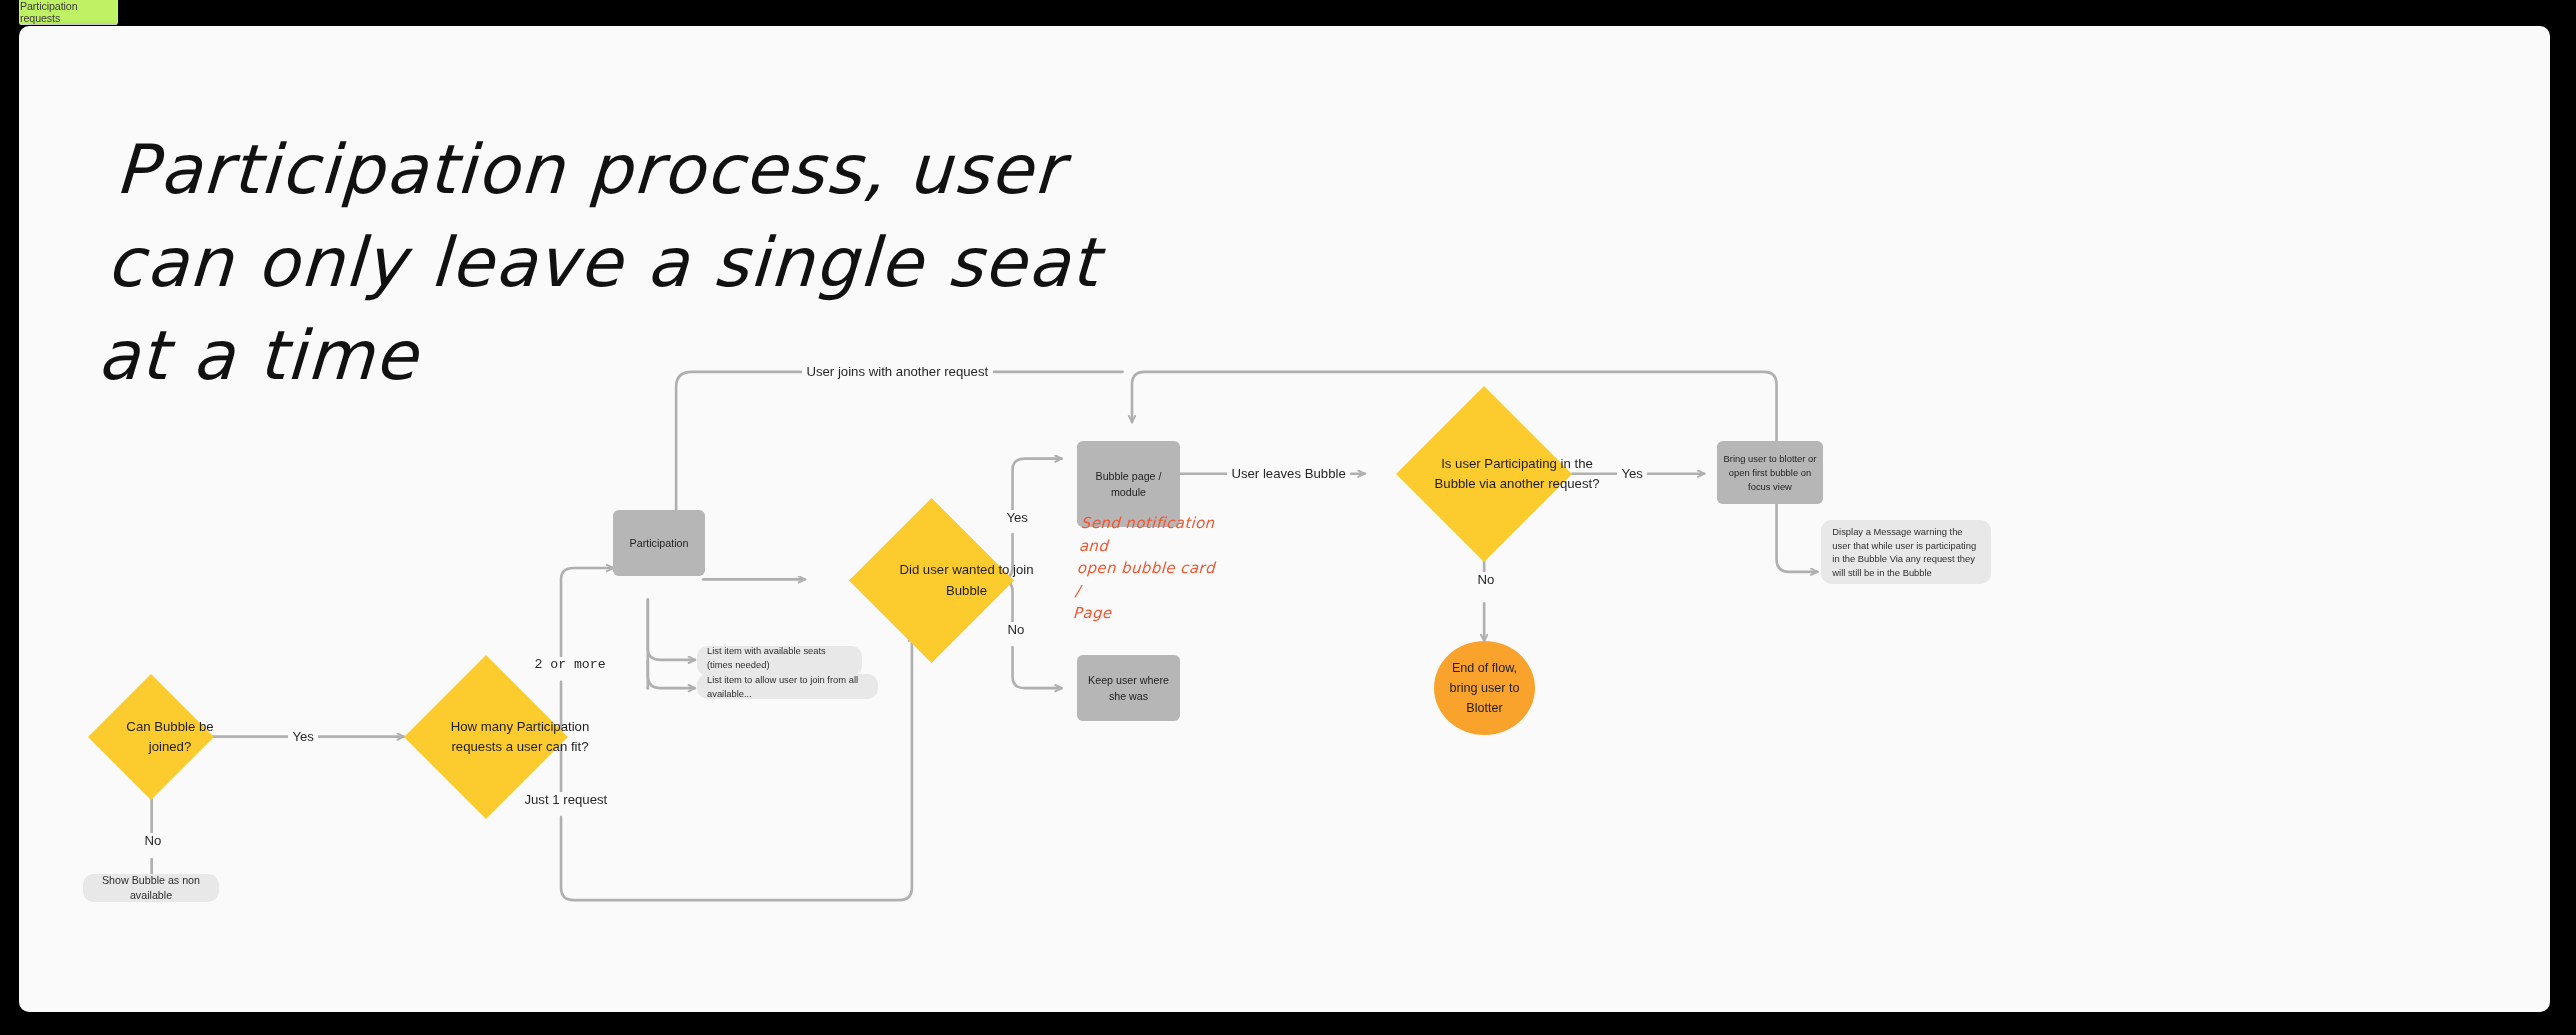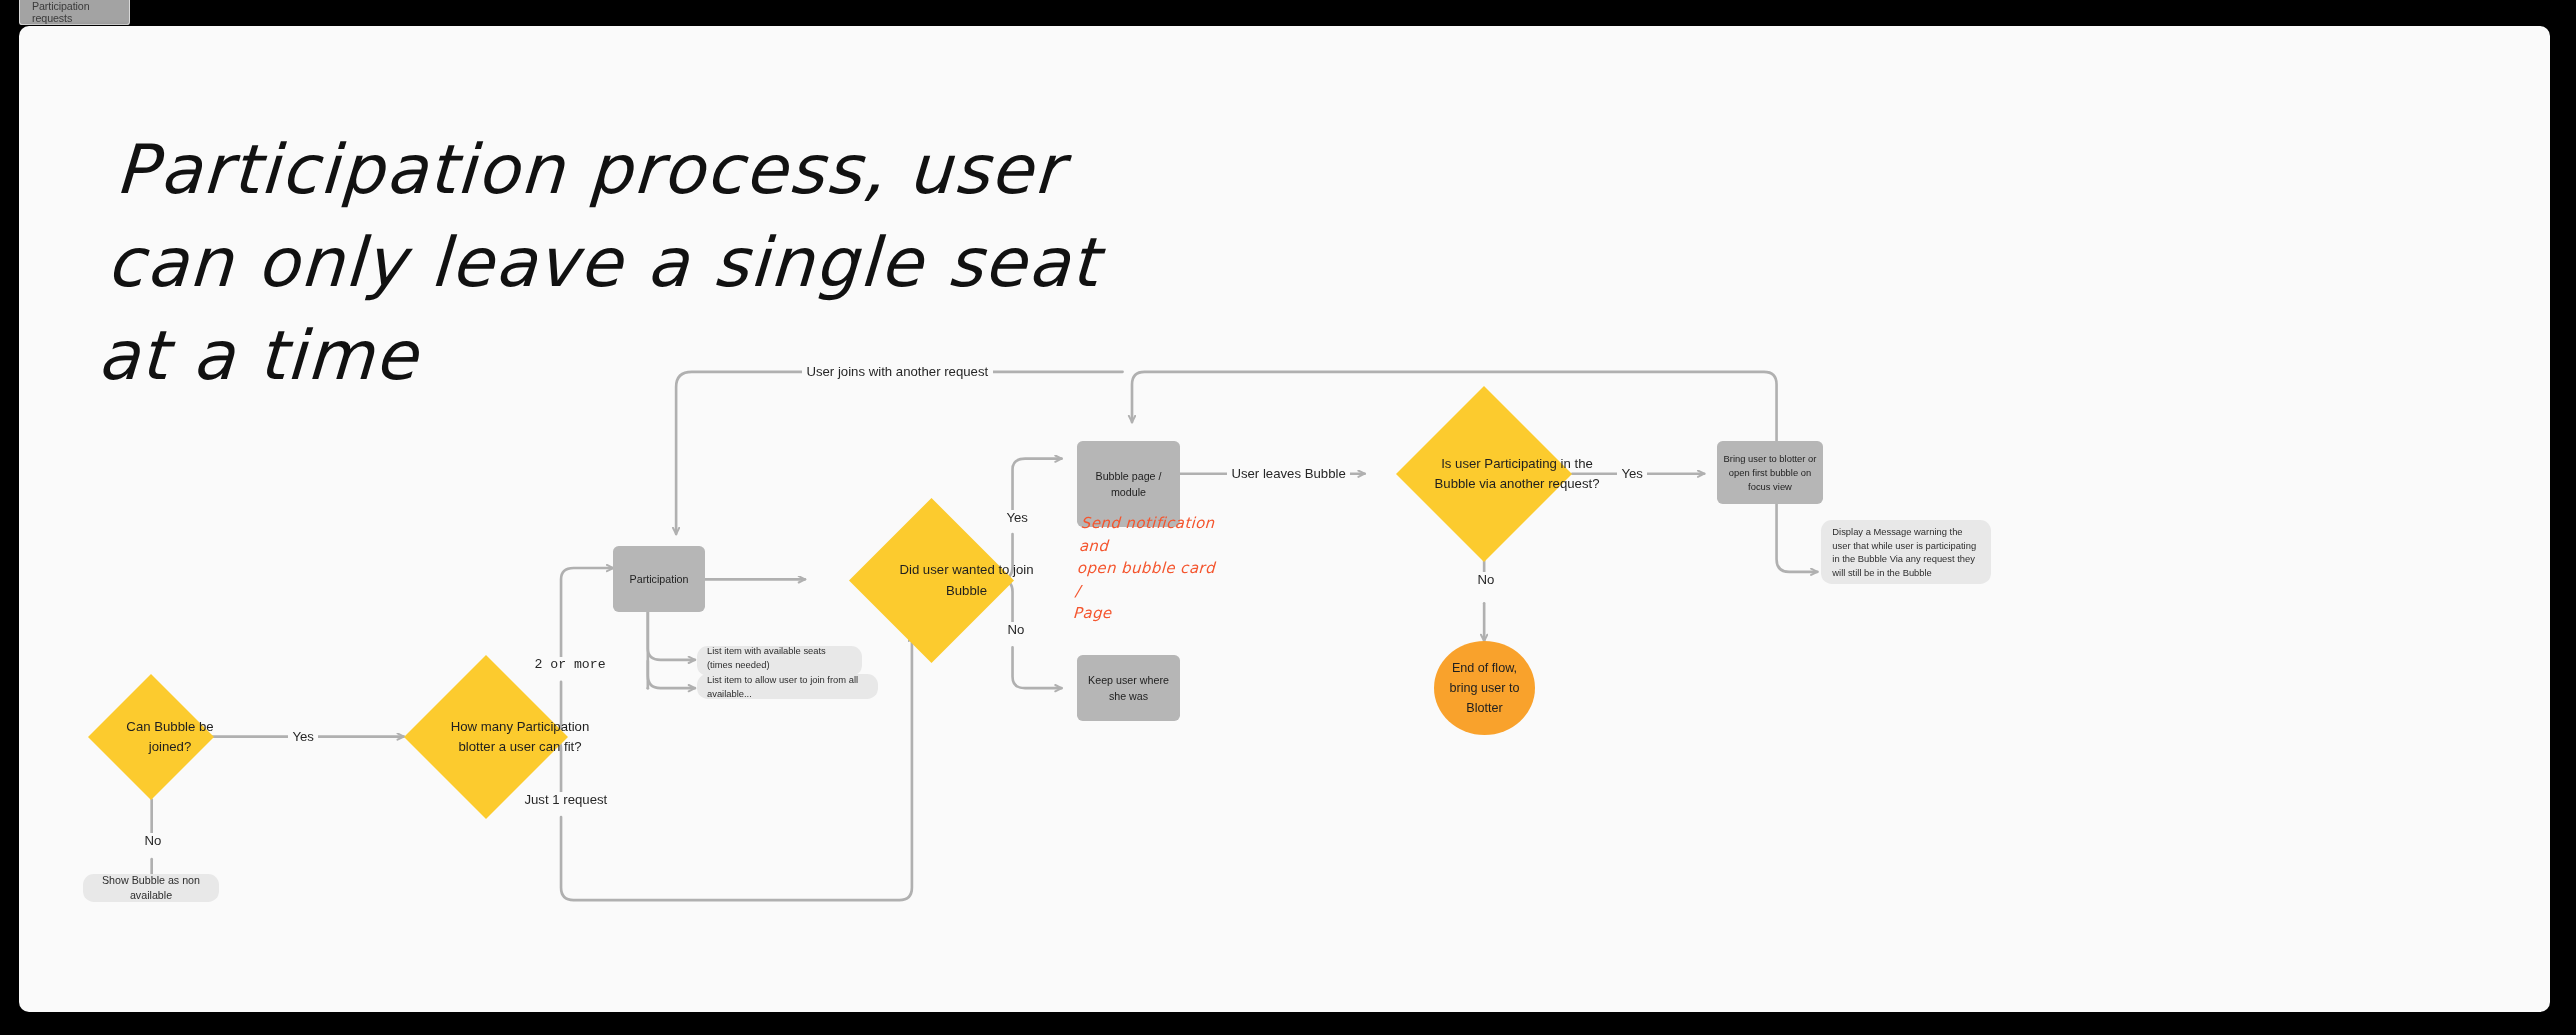--- a/index.html
+++ b/index.html
@@ -1,25 +1,24 @@
 <!DOCTYPE html>
 <html style="font-size:10px"><head>
 <meta charset="utf-8">
 <style>
   html,body{margin:0;padding:0;background:#000;}
   body{width:2576px;height:1036px;overflow:hidden;font-family:"Liberation Sans",sans-serif;}
 
   #tab{
     position:absolute;left:19px;top:0px;width:97px;height:24px;
-    background:#a3a3a3;border:0.6px solid #d8d8d8;border-top:none;
+    background:#bef264;border:0.6px solid #d8d8d8;border-top:none;
     border-radius:0 0 3.1px 3.1px;
     display:flex;align-items:center;justify-content:center;
     font-size:10.7px;color:#3b3b3b;letter-spacing:-0.1px;
     box-shadow:0 0.6px 1.9px rgba(0,0,0,.35);
-    padding-left:12px;
   }
 
   #canvas{
     position:absolute;left:19px;top:26.4px;width:2531px;height:986px;
     background:#fafafa;border-radius:10px;overflow:hidden;
     box-shadow:0 1.3px 6.3px rgba(0,0,0,.3);
   }
 
   #board{position:absolute;left:0;top:0;width:2531px;height:986px;}
 
@@ -121,24 +120,24 @@
     </div>
 
     <div class="node pill" style="left:64px;top:848px;width:136px;height:28px;font-size:10.7px;justify-content:center;text-align:center;">
       <span>Show Bubble as non available</span>
     </div>
 
     <div class="dia-wrap" style="left:385px;top:629px;width:164px;height:164px;">
       <svg viewBox="0 0 260 260" style="width:164px;height:164px;display:block;">
         <polygon points="130,0 260,130 130,260 0,130" fill="#FCCB2E"></polygon>
       </svg>
-      <div class="dia-txt" style="font-size:13.2px;padding:0 34px;">How many Participation blotter a user can fit?</div>
+      <div class="dia-txt" style="font-size:13.2px;padding:0 34px;">How many Participation requests a user can fit?</div>
     </div>
 
-    <div class="node box" style="left:594px;top:520px;width:92px;height:66px;font-size:10.7px;">
+    <div class="node box" style="left:594px;top:484px;width:92px;height:66px;font-size:10.7px;">
       <span>Participation</span>
     </div>
 
     <div class="node pill" style="left:678px;top:620px;width:165px;height:30px;font-size:9.4px;align-items:flex-end;">
       <span>List item with available seats (times needed)</span>
     </div>
 
     <div class="node pill" style="left:678px;top:648px;width:181px;height:25px;font-size:9.4px;">
       <span>List item to allow user to join from all available...</span>
     </div>

